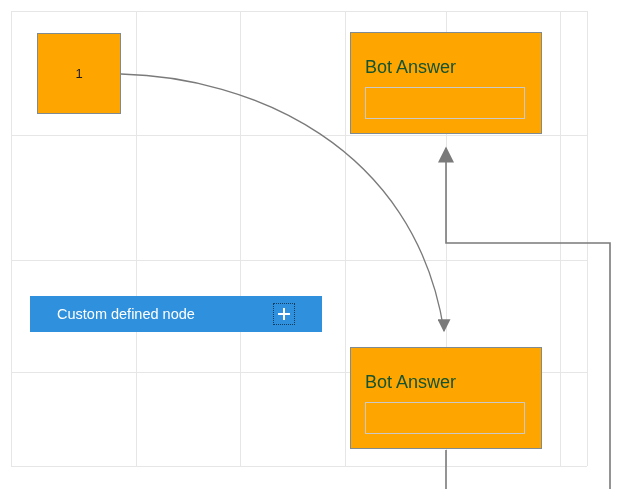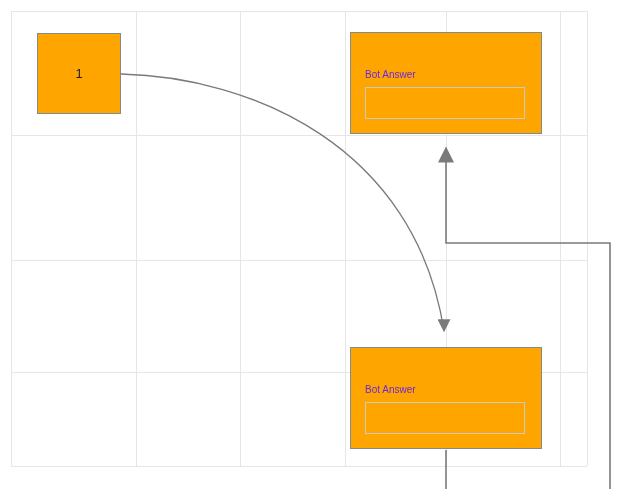--- a/index.html
+++ b/index.html
@@ -52,23 +52,23 @@
     justify-content: center;
   }
   .node-label {
     color: #1a1a1a;
     font-size: 13px;
     line-height: 1.2;
   }
   .node-title {
     position: absolute;
     left: 14px;
-    top: 37px;
-    color: #6d28d9;
-    font-size: 10px;
+    top: 25px;
+    color: #14532d;
+    font-size: 18px;
     line-height: 1;
     white-space: nowrap;
   }
   .node-slot {
     position: absolute;
     left: 14px;
     right: 16px;
     top: 54px;
     height: 32px;
     box-sizing: border-box;
@@ -166,14 +166,18 @@
   <div class="node" style="left:350px; top:32px; width:192px; height:102px;">
     <div class="node-title">Bot Answer</div>
     <div class="node-slot"></div>
   </div>
 
   <div class="node" style="left:350px; top:347px; width:192px; height:102px;">
     <div class="node-title">Bot Answer</div>
     <div class="node-slot"></div>
   </div>
 
+  <div id="palette-button">
+    <span id="palette-label">Custom defined node</span>
+    <span id="palette-add-icon"></span>
+  </div>
 
 </div>
 
 </body></html>

